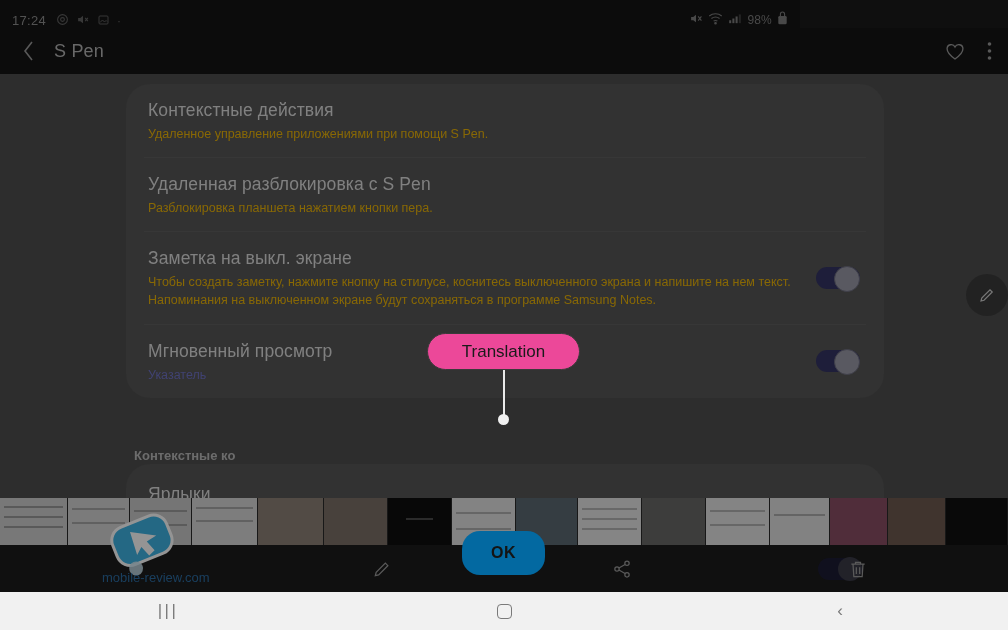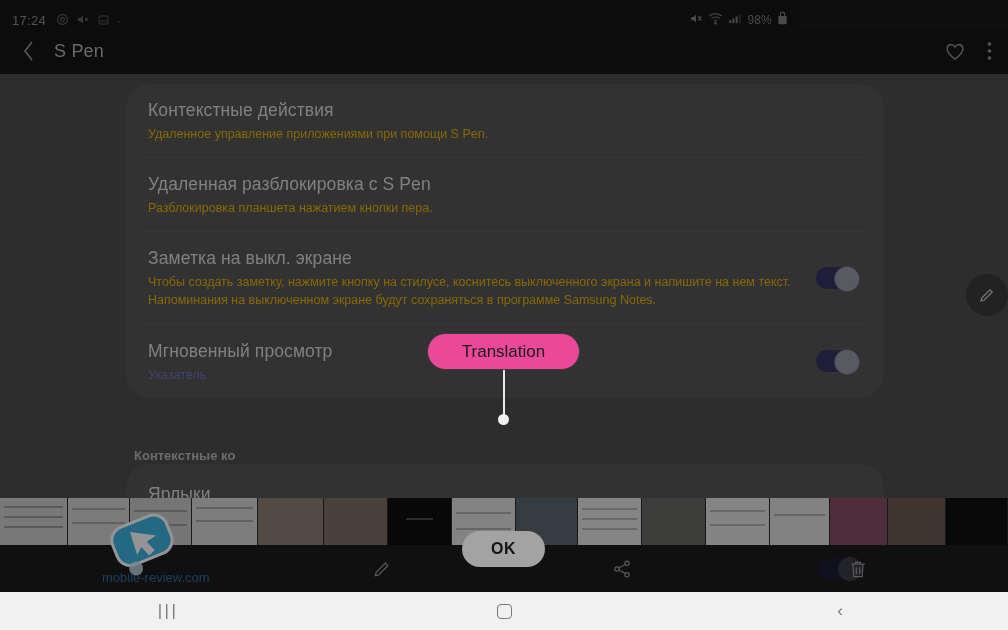--- a/index.html
+++ b/index.html
@@ -201,22 +201,22 @@
     position: absolute; left: 243px; top: 436px;
     width: 490px;
     color: #ffffff; font-size: 18.5px; line-height: 1.42;
   }
   .spk {
     display: inline-flex; align-items: center;
     vertical-align: -3px; margin: 0 2px;
   }
   .ok-btn {
     position: absolute; left: 462px; top: 531px;
-    width: 83px; height: 36px;
-    background: #a3a3a3;
+    width: 83px; height: 44px;
+    background: #0369a1;
     border-radius: 18px;
     display: flex; align-items: center; justify-content: center;
     color: #141414; font-size: 16px; font-weight: bold;
     letter-spacing: .4px;
   }
 
   
   .navbar {
     position: absolute; left: 0; top: 592px;
     width: 1008px; height: 38px;

